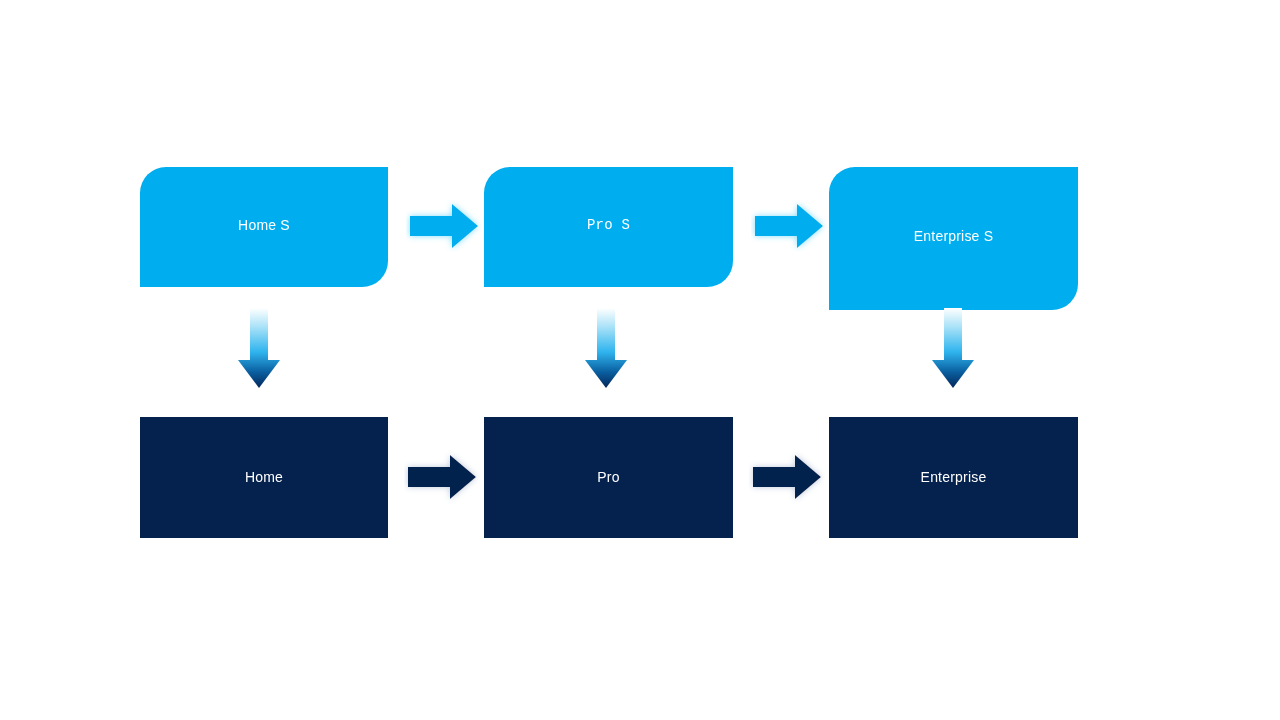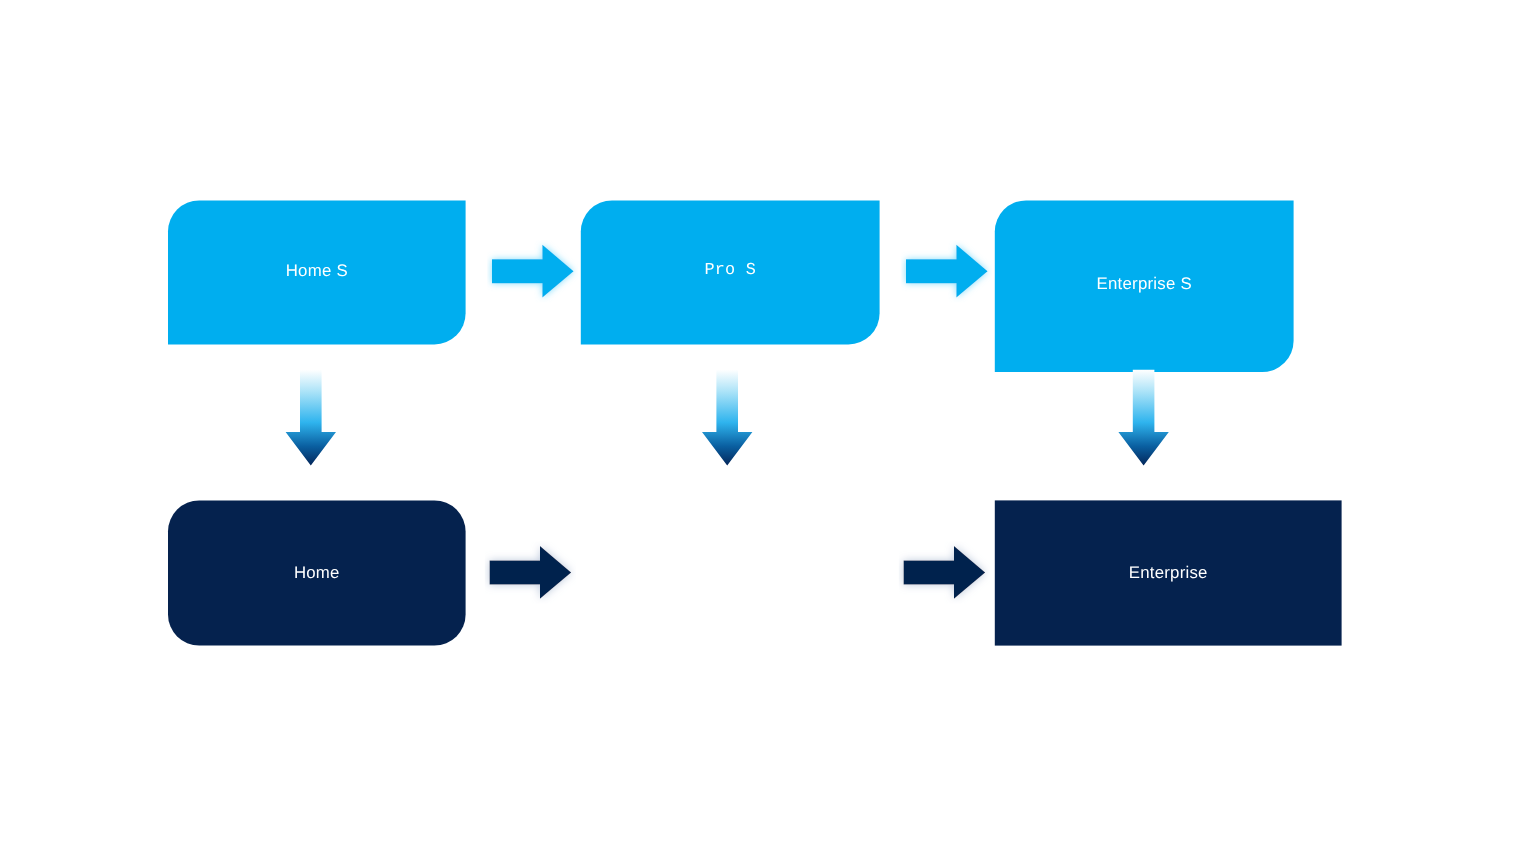--- a/index.html
+++ b/index.html
@@ -150,26 +150,29 @@
           <stop offset="22%" stop-color="#AFE4F8"></stop>
           <stop offset="55%" stop-color="#2FB4EE"></stop>
           <stop offset="80%" stop-color="#0A5FA0"></stop>
           <stop offset="100%" stop-color="#04265A"></stop>
         </linearGradient>
       </defs>
       <polygon fill="url(#vgrad3)" points="14,0 32,0 32,52 44,52 23,80 2,52 14,52"></polygon>
     </svg>
   </div>
 
-  <div class="node bottom" style="left:140px; top:417px; width:248px; height:121px;border-radius:26px;">
+  <div class="node bottom" style="left:140px; top:417px; width:248px; height:121px;">
     <span class="label">Home</span>
   </div>
 
+  <div class="node bottom" style="left:484px; top:417px; width:249px; height:121px;">
+    <span class="label">Pro</span>
+  </div>
 
-  <div class="node bottom" style="left:829px; top:417px; width:289px; height:121px;">
+  <div class="node bottom" style="left:829px; top:417px; width:249px; height:121px;">
     <span class="label">Enterprise</span>
   </div>
 
   <div class="h-arrow" style="left:404px; top:451px;">
     <svg viewBox="0 0 76 52" xmlns="http://www.w3.org/2000/svg">
       <defs>
         <filter id="glowNavy1" x="-45%" y="-45%" width="190%" height="190%">
           <feDropShadow dx="0" dy="0" stdDeviation="3.4" flood-color="#B9C6DA" flood-opacity="0.95"></feDropShadow>
         </filter>
       </defs>

